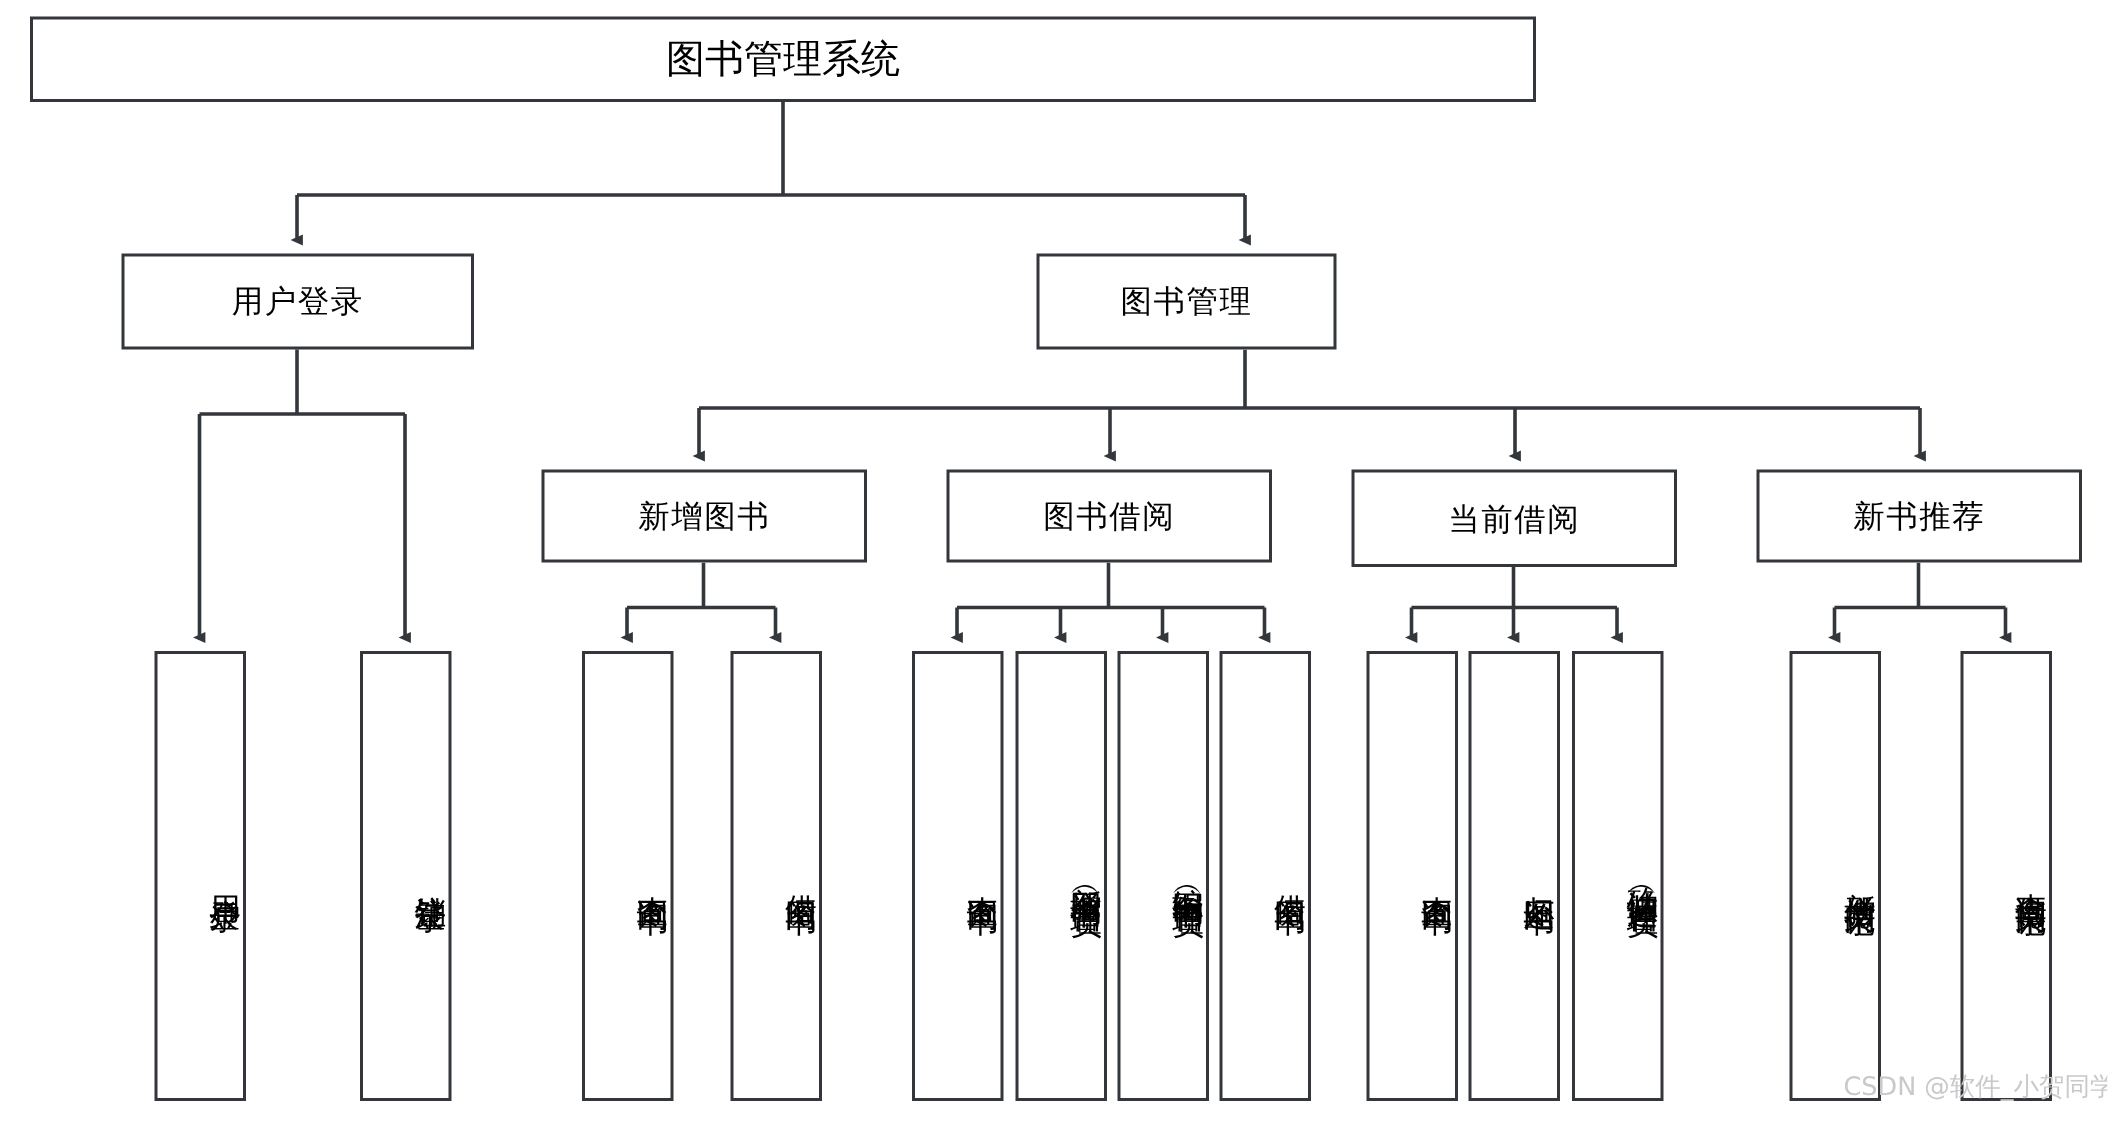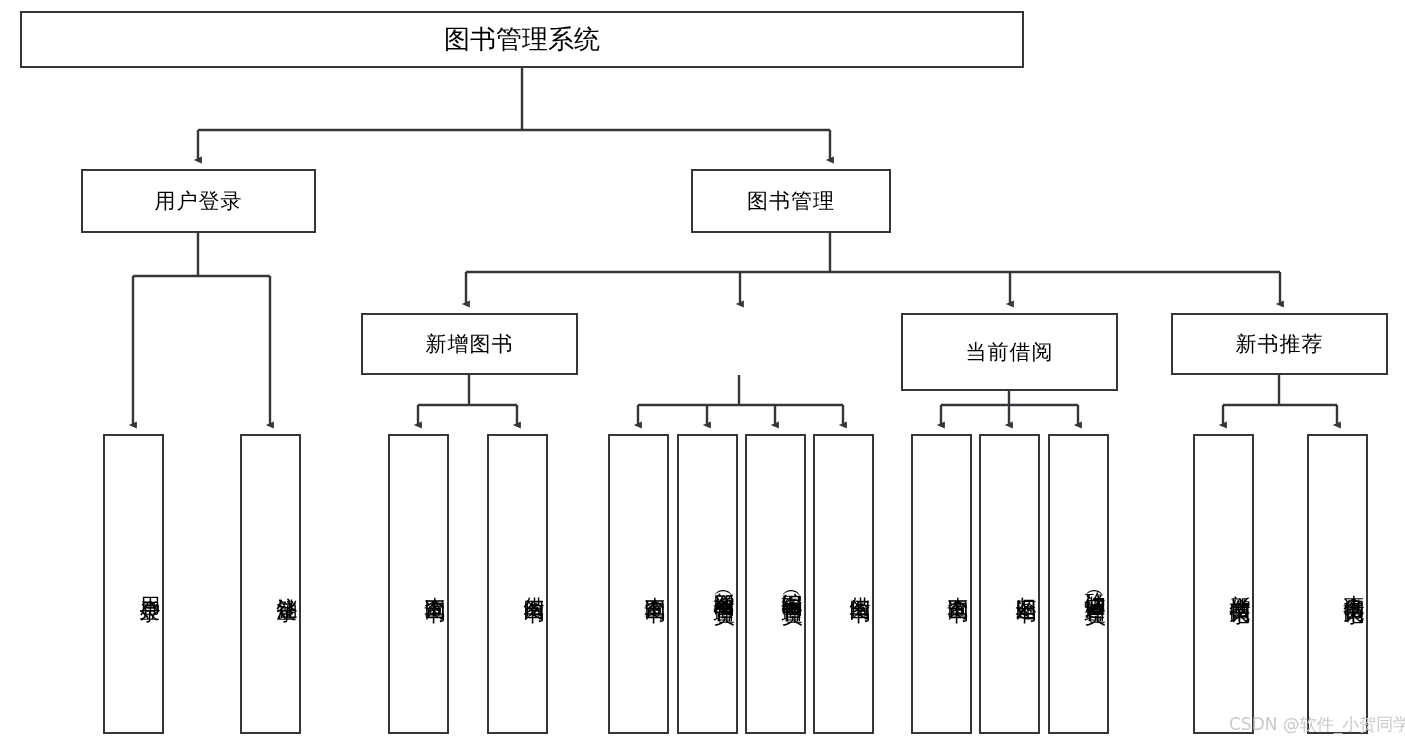--- a/index.html
+++ b/index.html
@@ -137,22 +137,25 @@
   </div>
 
   <div class="node node-h" style="left:691px; top:169px; width:200px; height:64px;">
     <span>图书管理</span>
   </div>
 
   <div class="node node-h" style="left:361px; top:313px; width:217px; height:62px;">
     <span>新增图书</span>
   </div>
 
-
-  <div class="node node-h" style="left:901px; top:313px; width:217px; height:78px;">
+  <div class="node node-h" style="left:631px; top:313px; width:217px; height:62px;">
+    <span>图书借阅</span>
+  </div>
+
+  <div class="node node-h" style="left:901px; top:313px; width:217px; height:65px;">
     <span>当前借阅</span>
   </div>
 
   <div class="node node-h" style="left:1171px; top:313px; width:217px; height:62px;">
     <span>新书推荐</span>
   </div>
 
   <div class="node node-v" style="left:103px; top:434px; width:61px; height:300px;">
     <span class="vlabel">用户登录</span>
   </div>

